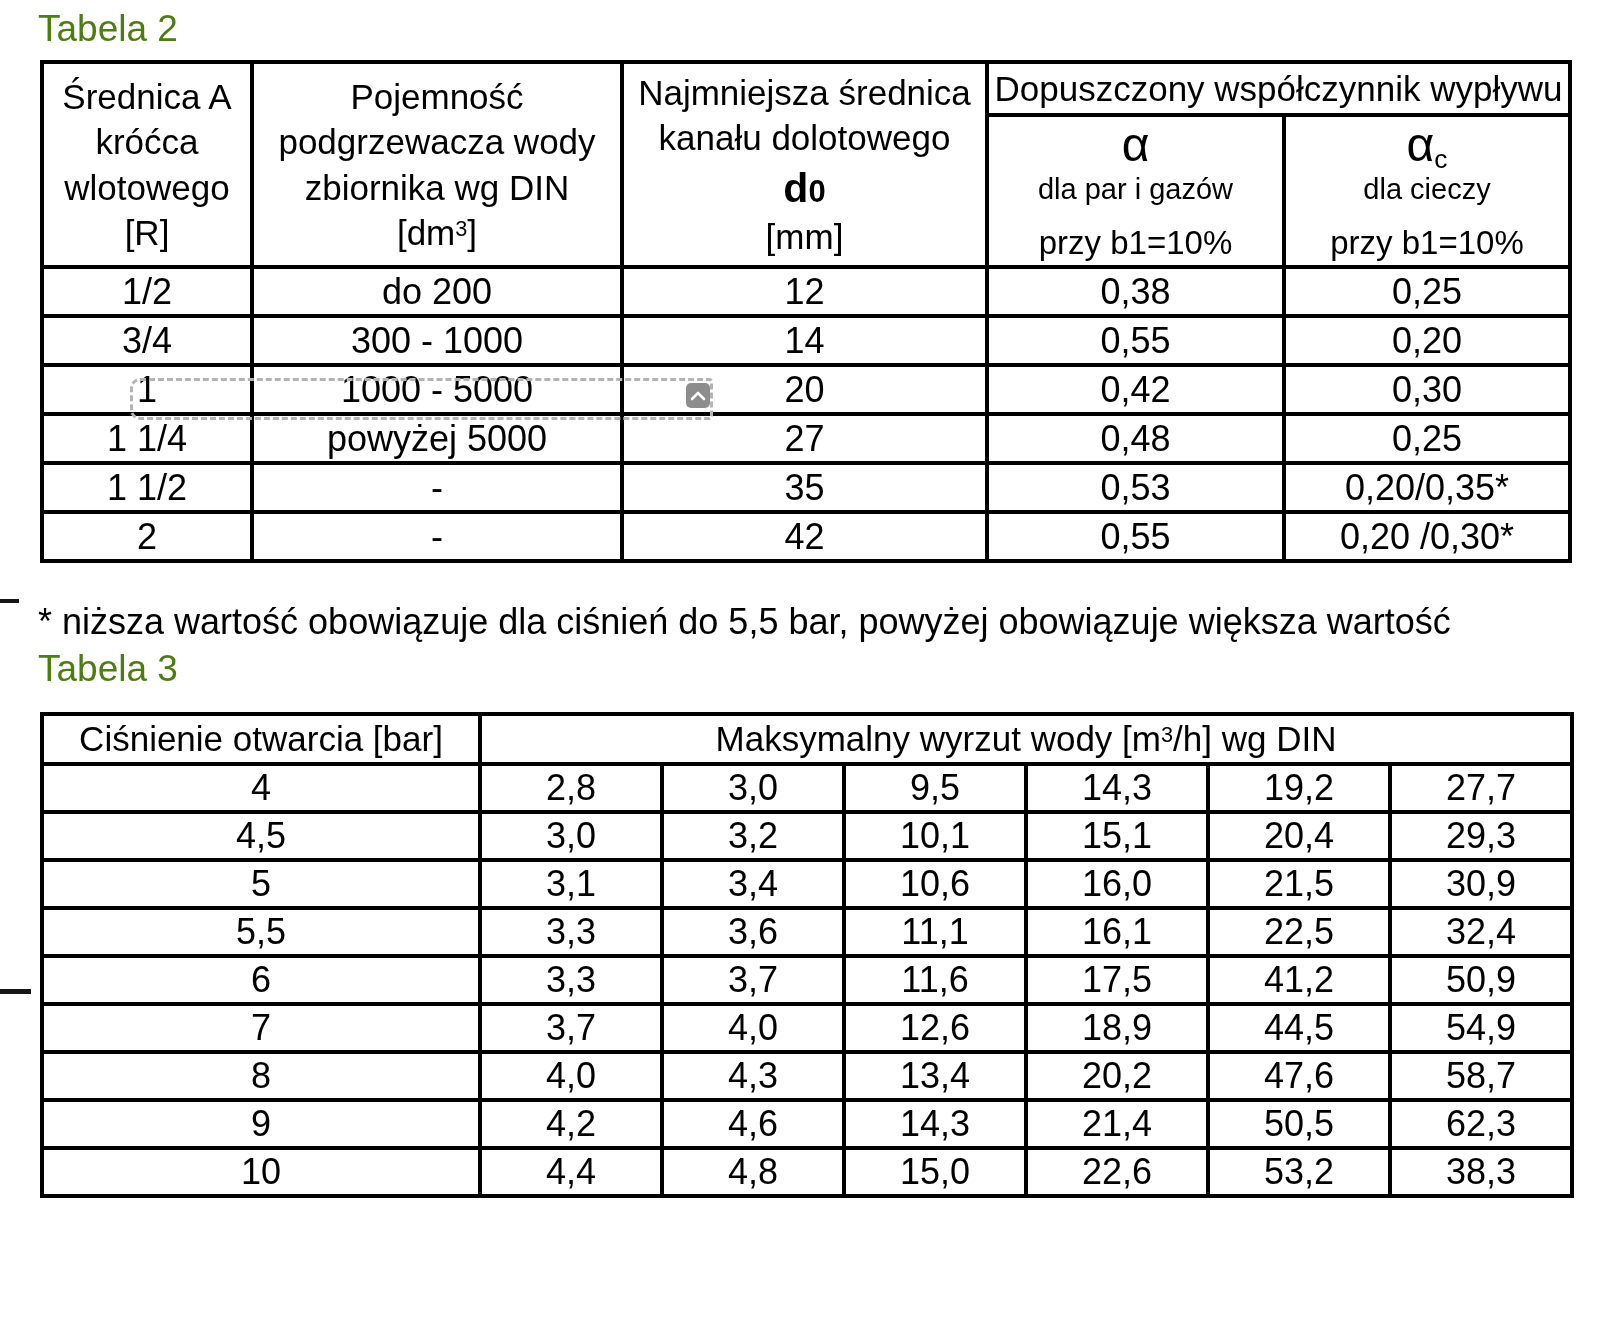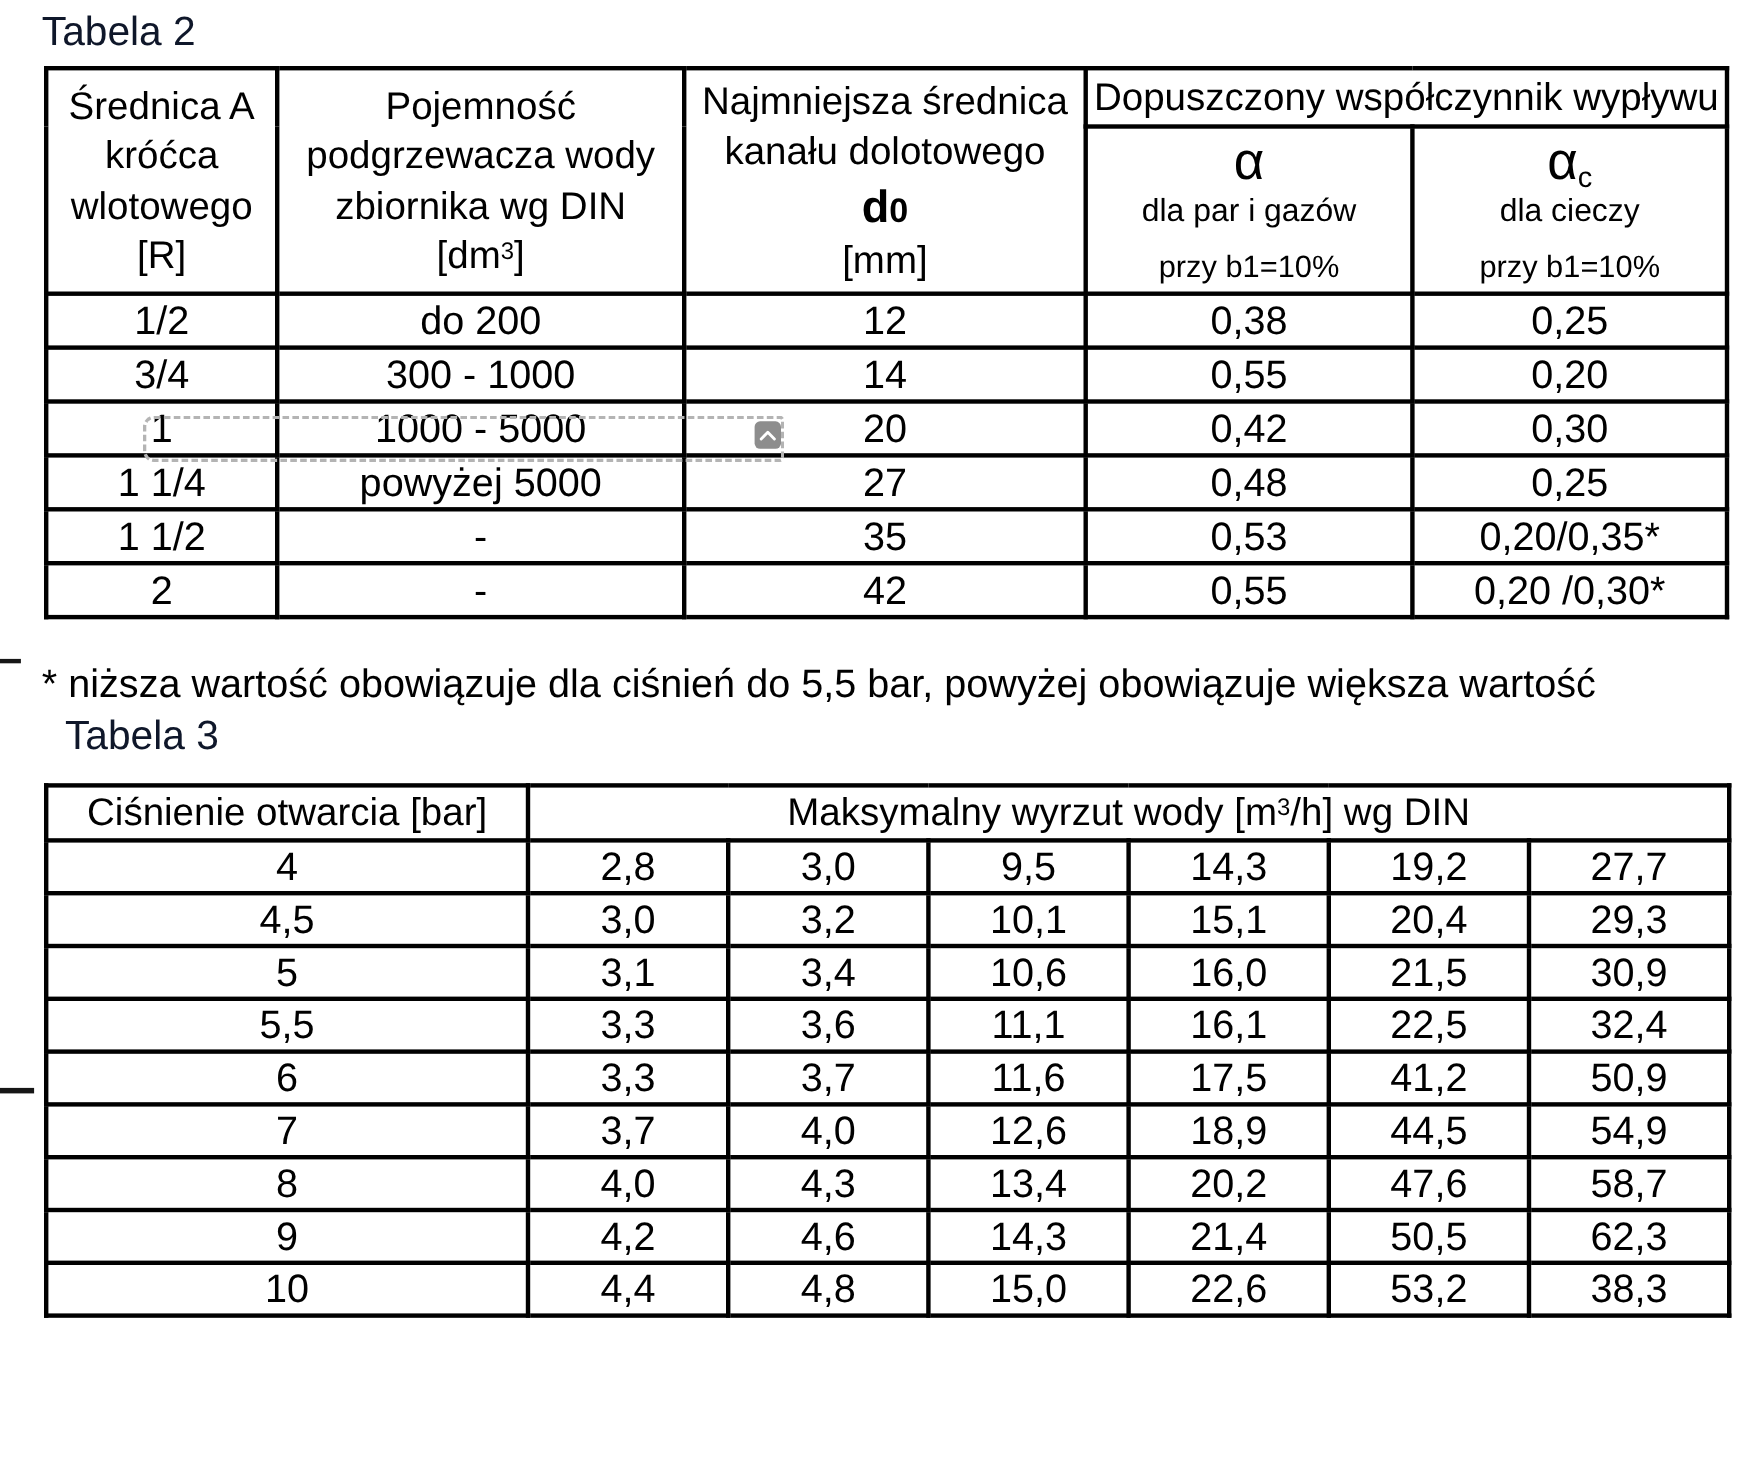--- a/index.html
+++ b/index.html
@@ -2,36 +2,36 @@
 <html><head>
 <meta charset="utf-8">
 <style>
   html,body{margin:0;padding:0;}
   body{
     width:1600px;height:1337px;position:relative;overflow:hidden;
     background:#ffffff;color:#000000;
     font-family:"Liberation Sans", sans-serif;
   }
   .abs{position:absolute;}
-  .doc-title{font-size:37px;color:#0f172a;}
+  .doc-title{font-size:37px;color:#4d7c0f;}
   table{border-collapse:collapse;table-layout:fixed;}
   td{
     border:4px solid #000;
     text-align:center;vertical-align:middle;
     font-size:36px;color:#000;
     padding:0 4px;overflow:hidden;
   }
   .t2{width:1528px;}
   .t3{width:1530px;}
   .hline{line-height:1.3;font-size:35px;}
   .group-head{font-size:35px;}
   .alpha-line{font-size:48px;line-height:1.0;}
   .asub{font-size:0.55em;position:relative;top:0.28em;}
   .mid-gap{margin-top:4px;font-size:29px;}
-  .przy{margin-top:18px;font-size:28px;}
+  .przy{margin-top:18px;font-size:33px;}
   sup.u{font-size:0.62em;position:relative;top:-0.4em;vertical-align:baseline;}
   .dsym{margin:4px 0 2px 0;}
   .d-main{font-weight:bold;font-size:41px;}
   .d-sub{font-weight:bold;font-size:31px;}
   .h-r1{height:53px;}
   .h-r2{height:152px;}
   .t2 tr.dr{height:49px;}
   .t3 tr.hr{height:50px;}
   .t3 tr.dr{height:48px;}
   .footnote{font-size:36px;white-space:nowrap;}
@@ -146,21 +146,21 @@
       <polyline points="2,8 8,2 14,8" fill="none" stroke="#ffffff" stroke-width="2.6" stroke-linecap="round" stroke-linejoin="round"></polyline>
     </svg>
   </span>
 </button>
 
 <div class="abs fold-mark" style="left:0;top:599px;width:19px;height:4px;"></div>
 <div class="abs fold-mark" style="left:0;top:989px;width:31px;height:5px;"></div>
 
 <div class="abs footnote" style="left:38px;top:601px;">* niższa wartość obowiązuje dla ciśnień do 5,5 bar, powyżej obowiązuje większa wartość</div>
 
-<div class="abs doc-title" style="left:38px;top:648px;margin-left:21px;">Tabela 3</div>
+<div class="abs doc-title" style="left:38px;top:648px;">Tabela 3</div>
 
 <table class="abs t3" style="left:40px;top:712px;">
   <colgroup>
     <col style="width:438px">
       <col style="width:182px">
       <col style="width:182px">
       <col style="width:182px">
     <col style="width:182px">
       <col style="width:182px">
       <col style="width:182px">

